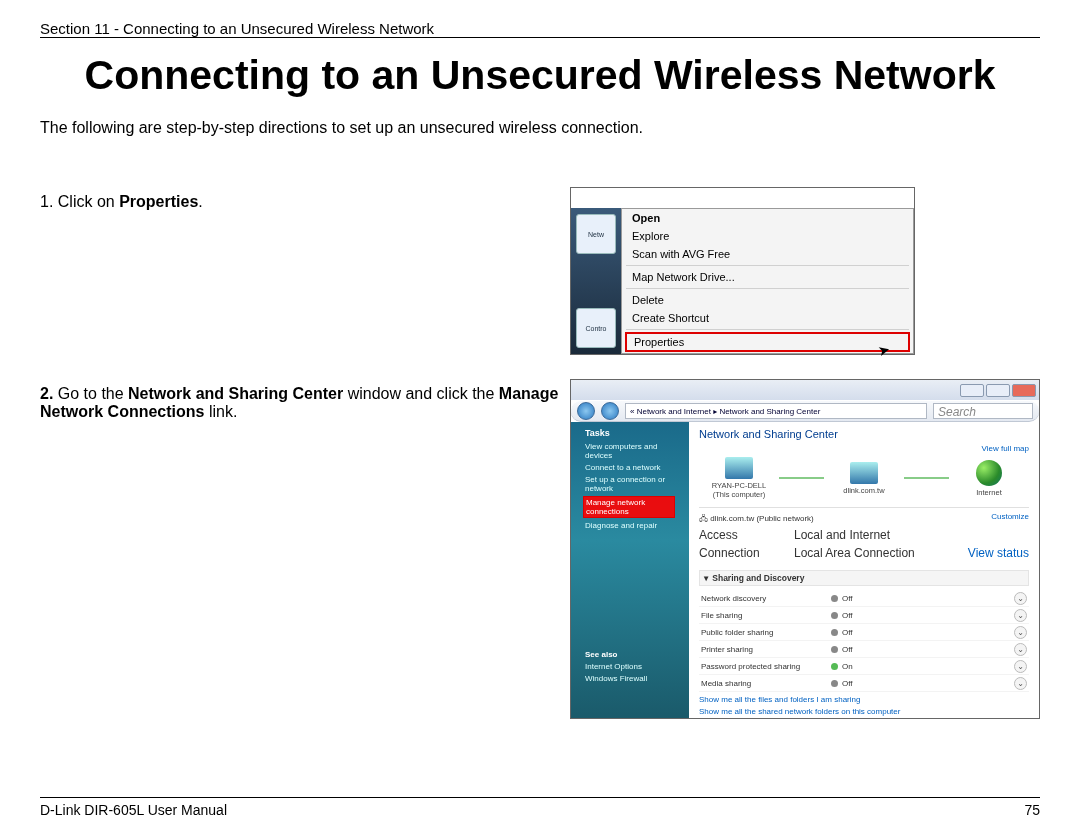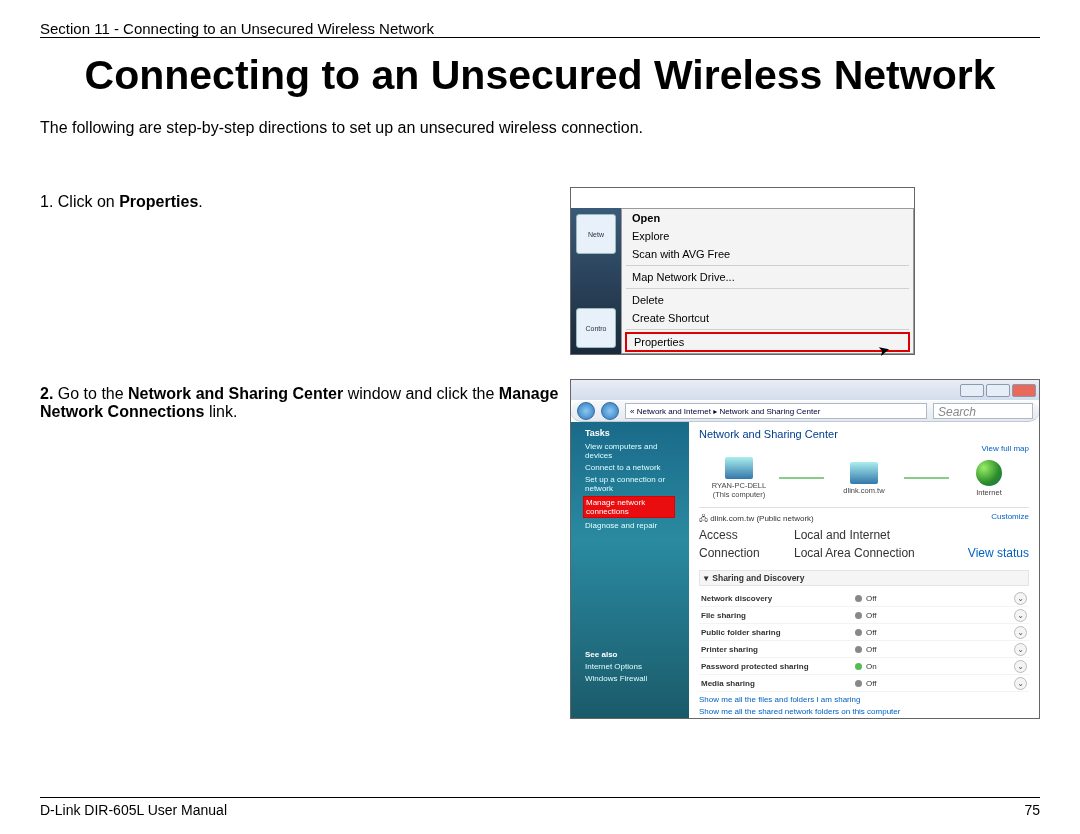--- a/index.html
+++ b/index.html
@@ -263,21 +263,21 @@
     align-items: center;
     gap: 4px;
   }
   .sh-row {
     display: flex;
     align-items: center;
     padding: 1.5px 2px;
     font-size: 8px;
     border-bottom: 1px solid #f3f3f3;
   }
-  .sh-row .lbl { width: 154px; font-weight: bold; }
+  .sh-row .lbl { width: 130px; }
   .sh-row .dot {
     width: 7px; height: 7px; border-radius: 50%;
     margin-right: 4px;
   }
   .sh-row .dot.off { background: #888; }
   .sh-row .dot.on { background: #5b5; }
   .sh-row .val { flex: 1; }
   .sh-row .chev {
     width: 13px; height: 13px; border: 1px solid #bbb; border-radius: 50%;
     font-size: 8px; line-height: 11px; text-align: center; color: #555;

